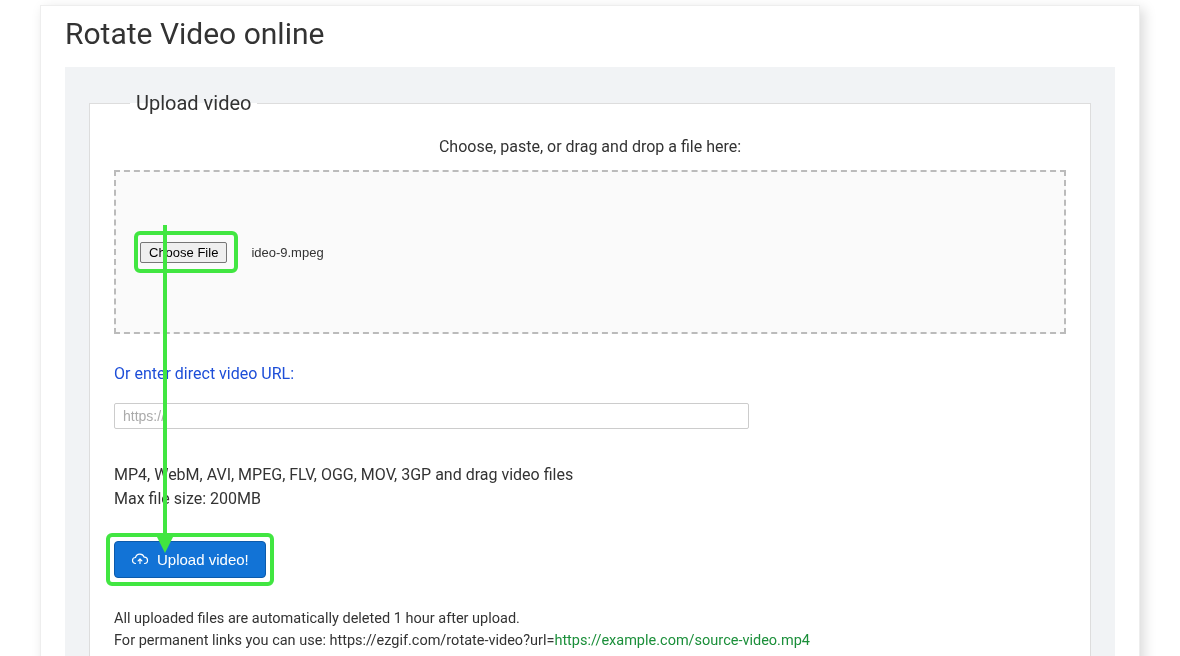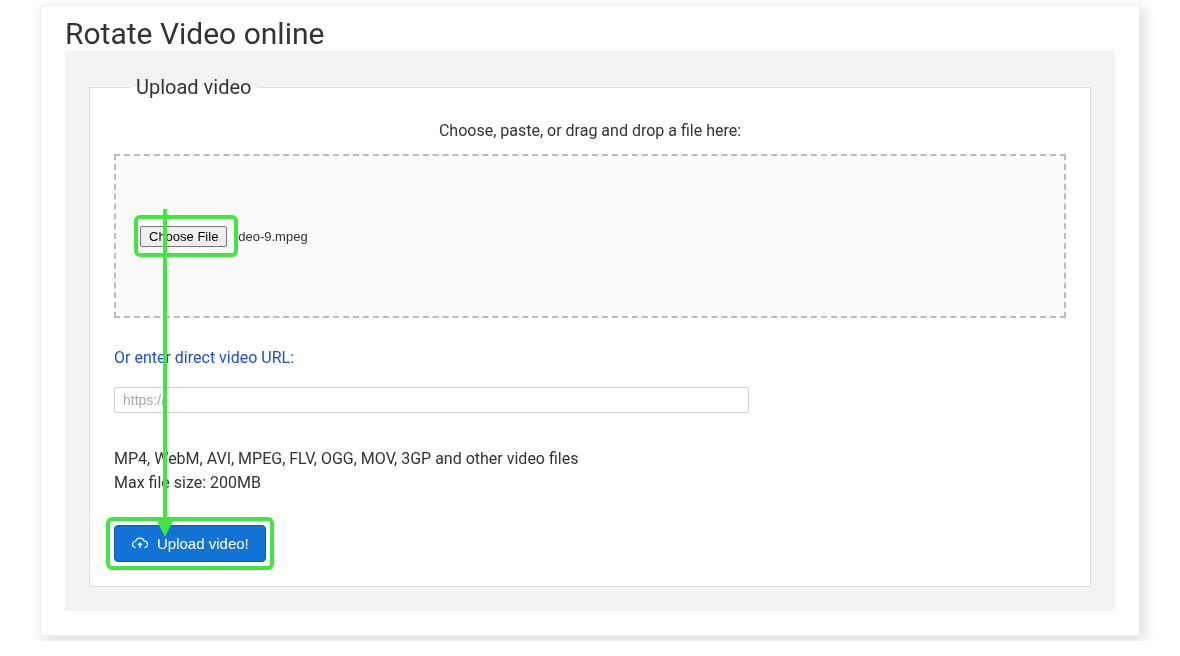--- a/index.html
+++ b/index.html
@@ -18,21 +18,21 @@
       margin: 0 auto;
       border: 1px solid #eee;
       padding: 0;
       box-shadow: 4px 4px 12px rgba(0,0,0,0.15);
       background: #fff;
     }
     .page-title {
       font-size: 30px;
       font-weight: 400;
       color: #333;
-      padding: 10px 24px 0 24px;
+      padding: 10px 24px 16px 24px;
     }
     .grey-panel {
       background: #f1f3f5;
       margin: 0 24px 24px 24px;
       padding: 24px;
     }
     fieldset.upload-fieldset {
       border: 1px solid #ddd;
       background: #fff;
       padding: 0 24px 24px 24px;
@@ -52,20 +52,21 @@
       text-align: center;
     }
     .dropzone {
       border: 2px dashed #bbb;
       background: #fafafa;
       height: 164px;
       display: flex;
       align-items: center;
       padding-left: 24px;
       position: relative;
+      gap: 16px;
     }
     .highlight-box-choose {
       position: absolute;
       border: 4px solid #41e641;
       border-radius: 6px;
       left: 18px;
       width: 104px;
       height: 42px;
       top: 50%;
       transform: translateY(-50%);
@@ -178,37 +179,43 @@
       <div class="dropzone">
         <div class="highlight-box-choose"></div>
         <button class="choose-file-btn">Choose File</button>
         <span class="filename">ideo-9.mpeg</span>
       </div>
 
       <p class="or-url">Or enter direct video URL:</p>
       <input type="text" class="url-input" placeholder="https://" style="">
 
       <div class="format-info">
-        <div>MP4, WebM, AVI, MPEG, FLV, OGG, MOV, 3GP and other video files</div>
+        <div>MP4, WebM, AVI, MPEG, FLV, OGG, MOV, 3GP and drag video files</div>
         <div>Max file size: 200MB</div>
       </div>
 
       <div class="upload-btn-wrap">
         <div class="highlight-box-upload"></div>
         <button class="upload-btn">
           <span class="cloud-icon">
             <svg viewBox="0 0 24 18" fill="none" stroke="white" stroke-width="1.6">
               <path d="M6 14 A4 4 0 0 1 6 6 A6 6 0 0 1 17.5 5.5 A4 4 0 0 1 18 14" stroke-linecap="round"></path>
               <path d="M12 14 L12 8 M9.5 10.5 L12 8 L14.5 10.5" stroke-linecap="round" stroke-linejoin="round"></path>
             </svg>
           </span>
           <span>Upload video!</span>
         </button>
       </div>
 
+      <div class="disclaimer">
+        <div>All uploaded files are automatically deleted 1 hour after upload.</div>
+        <div>
+          <span>For permanent links you can use: https://ezgif.com/rotate-video?url=</span><a href="#" class="link">https://example.com/source-video.mp4</a>
+        </div>
+      </div>
 
       <svg class="arrow-overlay" style="left:60px; top:110px; width:30px; height:328px;" viewBox="0 0 30 328">
         <line x1="15" y1="0" x2="15" y2="310" stroke="#41e641" stroke-width="4"></line>
         <polygon points="15,328 5,308 25,308" fill="#41e641"></polygon>
       </svg>
 
     </fieldset>
   </div>
 </div>
 

